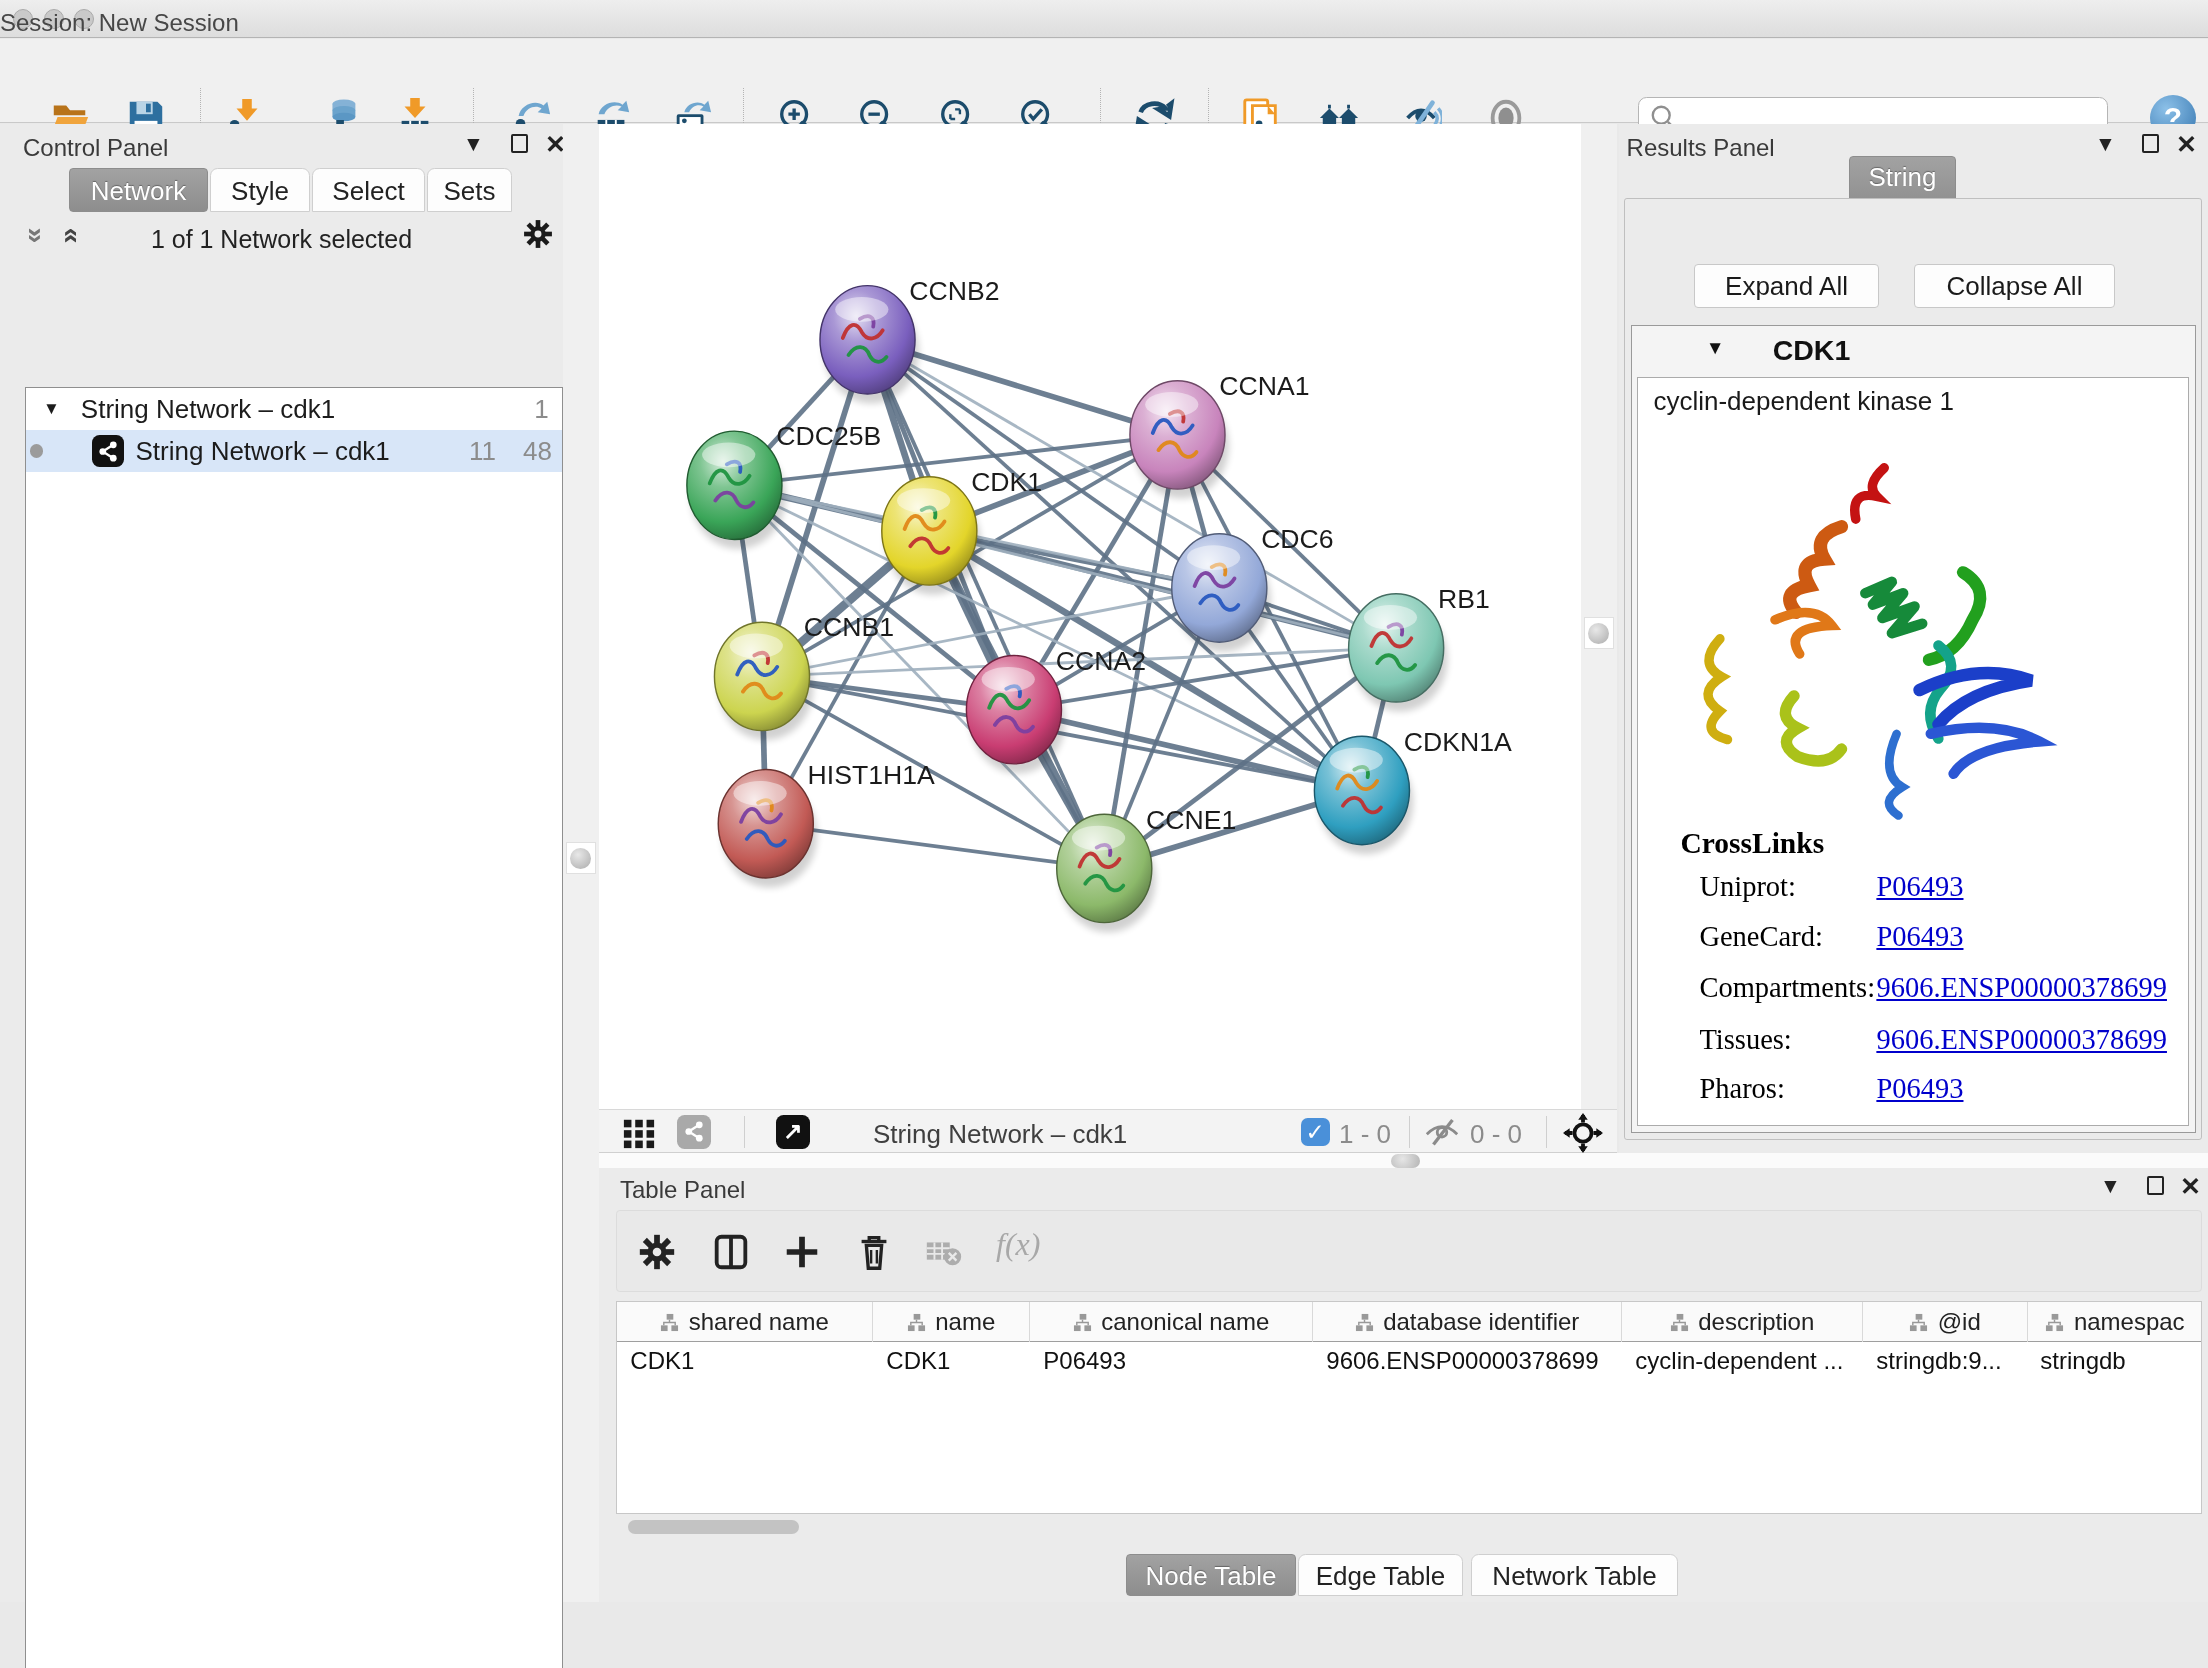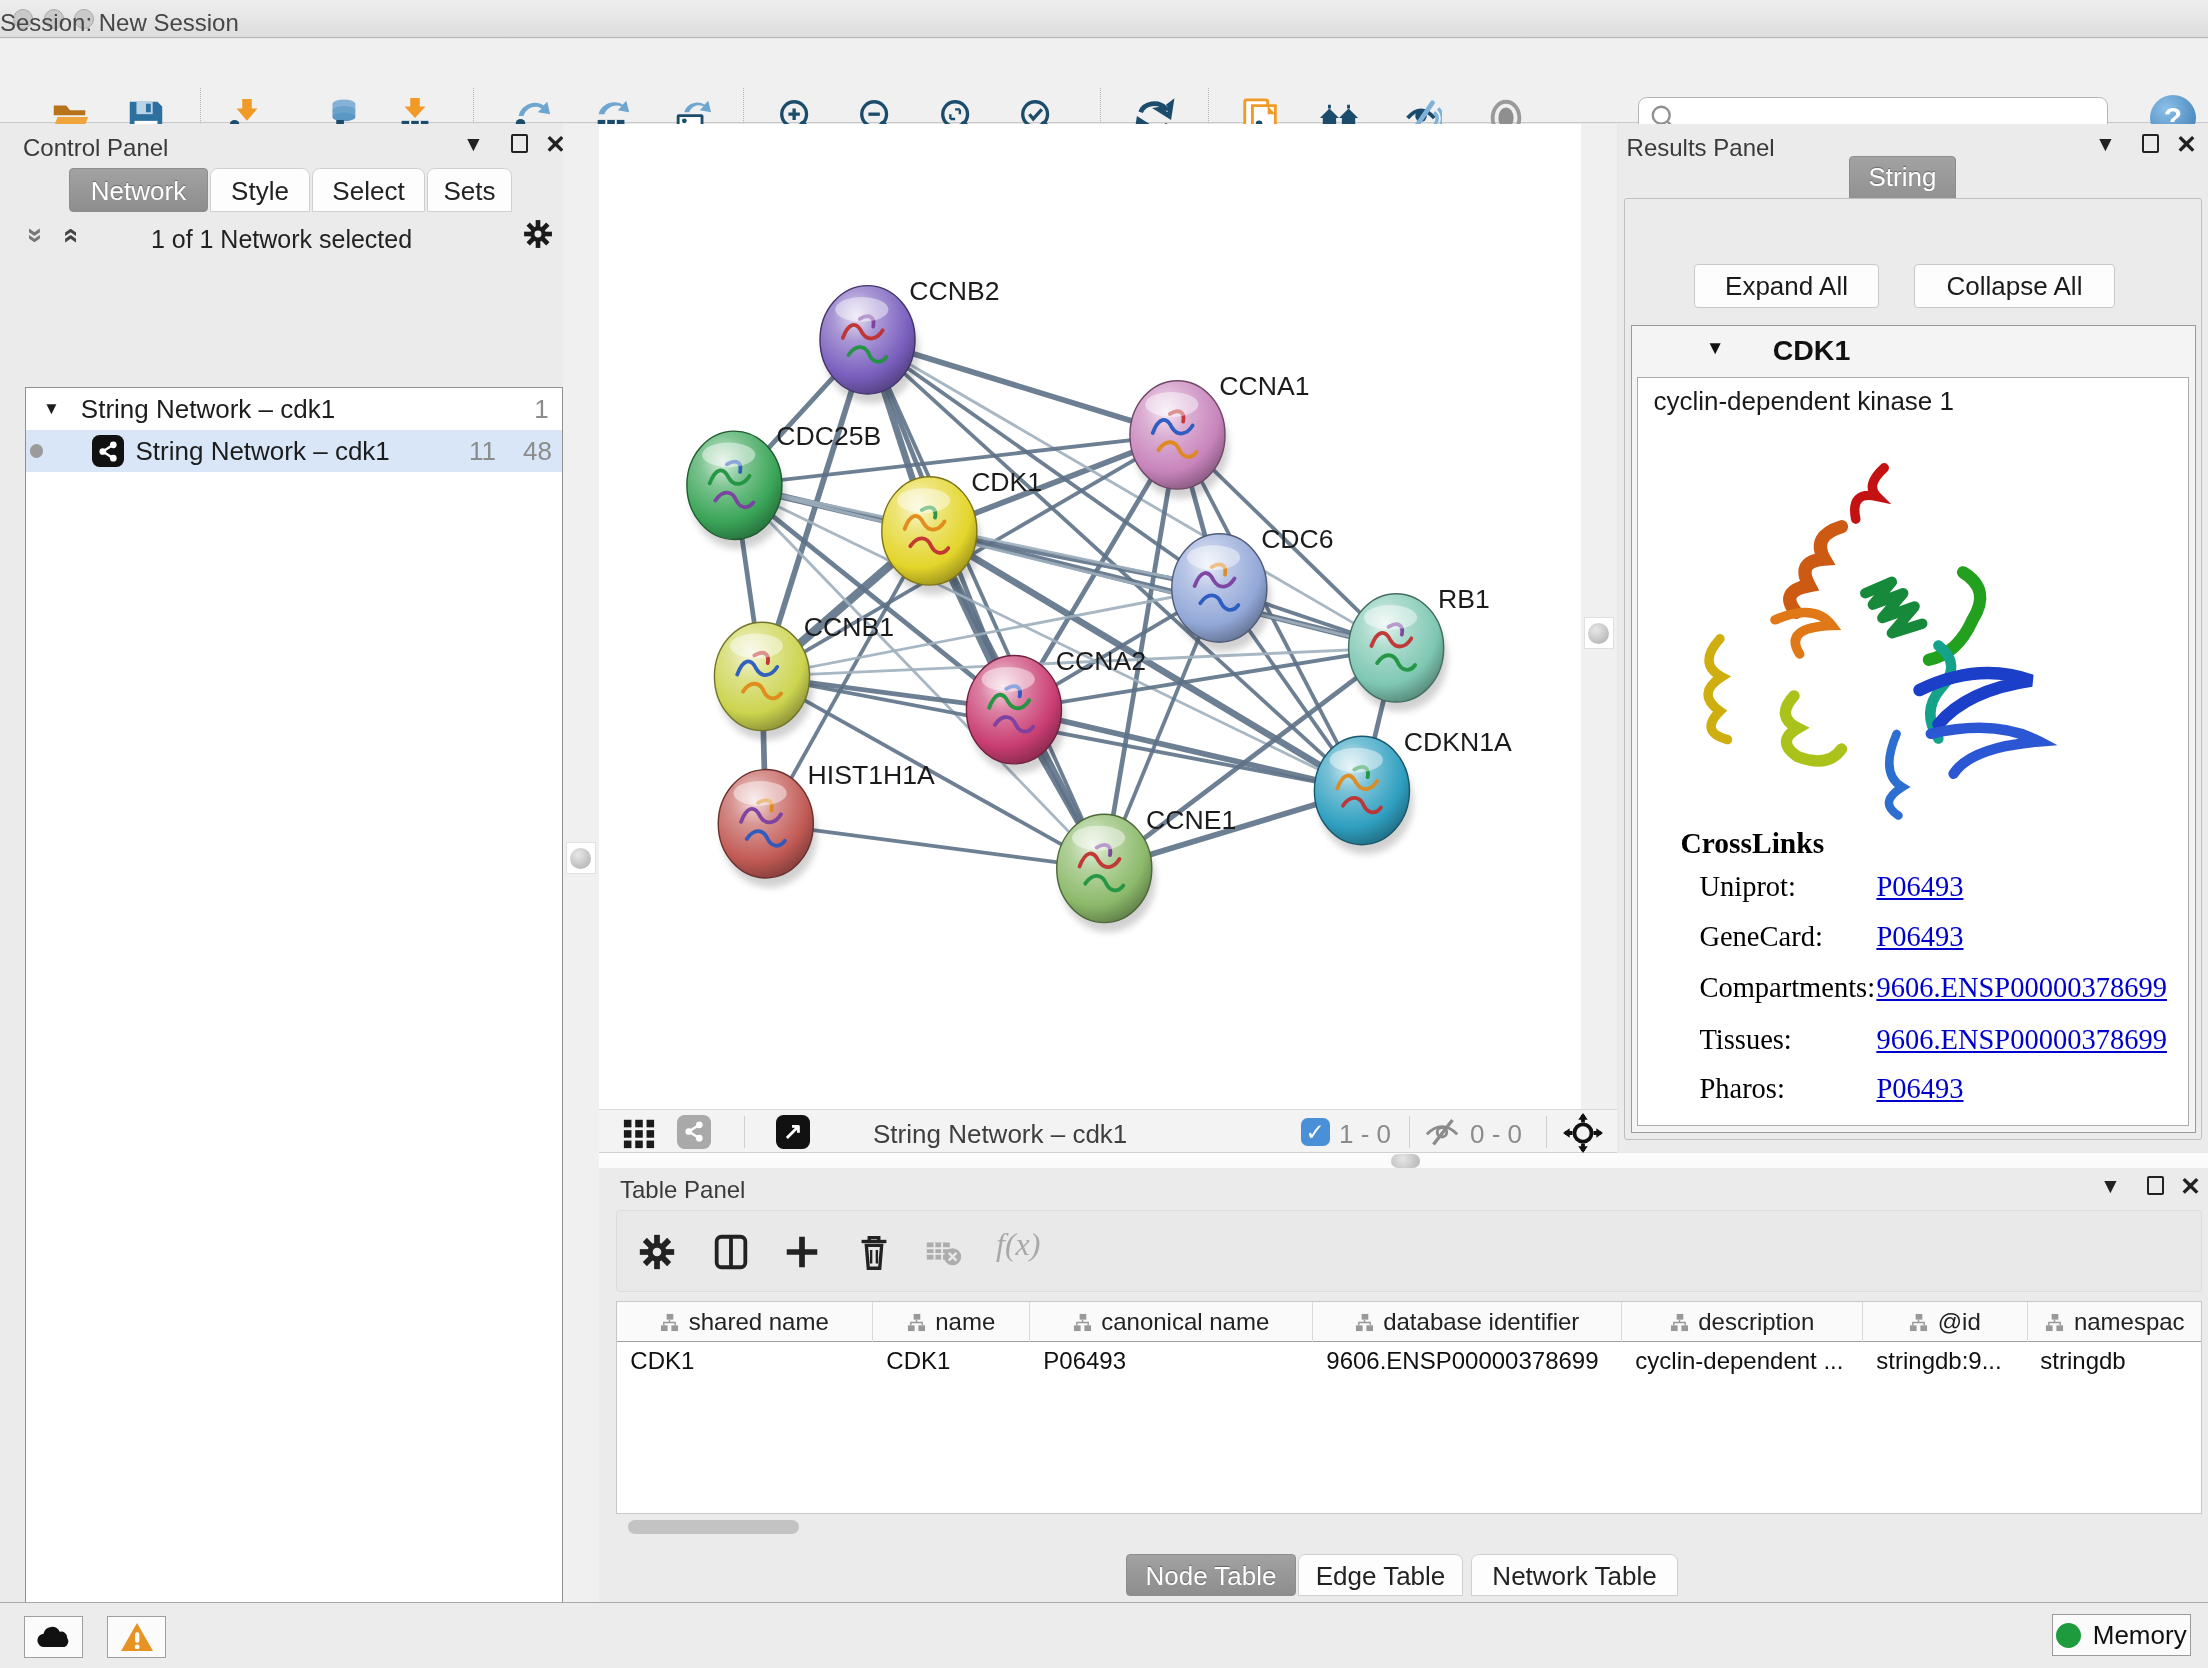--- a/index.html
+++ b/index.html
@@ -828,33 +828,15 @@
   <div class="abs tab selected btabs" style="left:1126px;width:170px">
       <span class="lbl" style="padding-top:5.7px">Node Table</span>
     </div>
   <div class="abs tab btabs" style="left:1298px;width:165px">
       <span class="lbl" style="padding-top:5.7px">Edge Table</span>
     </div>
   <div class="abs tab btabs" style="left:1471px;width:207px">
       <span class="lbl" style="padding-top:5.7px">Network Table</span>
     </div>
 
-  <div class="abs statusbar">
-    <div class="sb-btn" style="left:24px">
-      <svg width="38" height="27" viewBox="0 0 40 28">
-          <path d="M10 24a7 7 0 0 1-1-14 9 9 0 0 1 17-2 6.5 6.5 0 0 1 8 6.5A6.5 6.5 0 0 1 31 24z" fill="#111"></path>
-        </svg>
-    </div>
-    <div class="sb-btn" style="left:107px">
-      <svg width="36" height="32" viewBox="0 0 38 34">
-          <path d="M19 2L36 32H2z" fill="#e79225"></path>
-          <rect x="17" y="12" width="4.5" height="11" rx="2" fill="#fff"></rect>
-          <circle cx="19.2" cy="27.5" r="2.6" fill="#fff"></circle>
-        </svg>
-    </div>
-    <div class="mem-btn">
-      <span class="mem-dot"></span>
-      <span>Memory</span>
-    </div>
-  </div>
 
 </div>
 
 
 </body></html>

